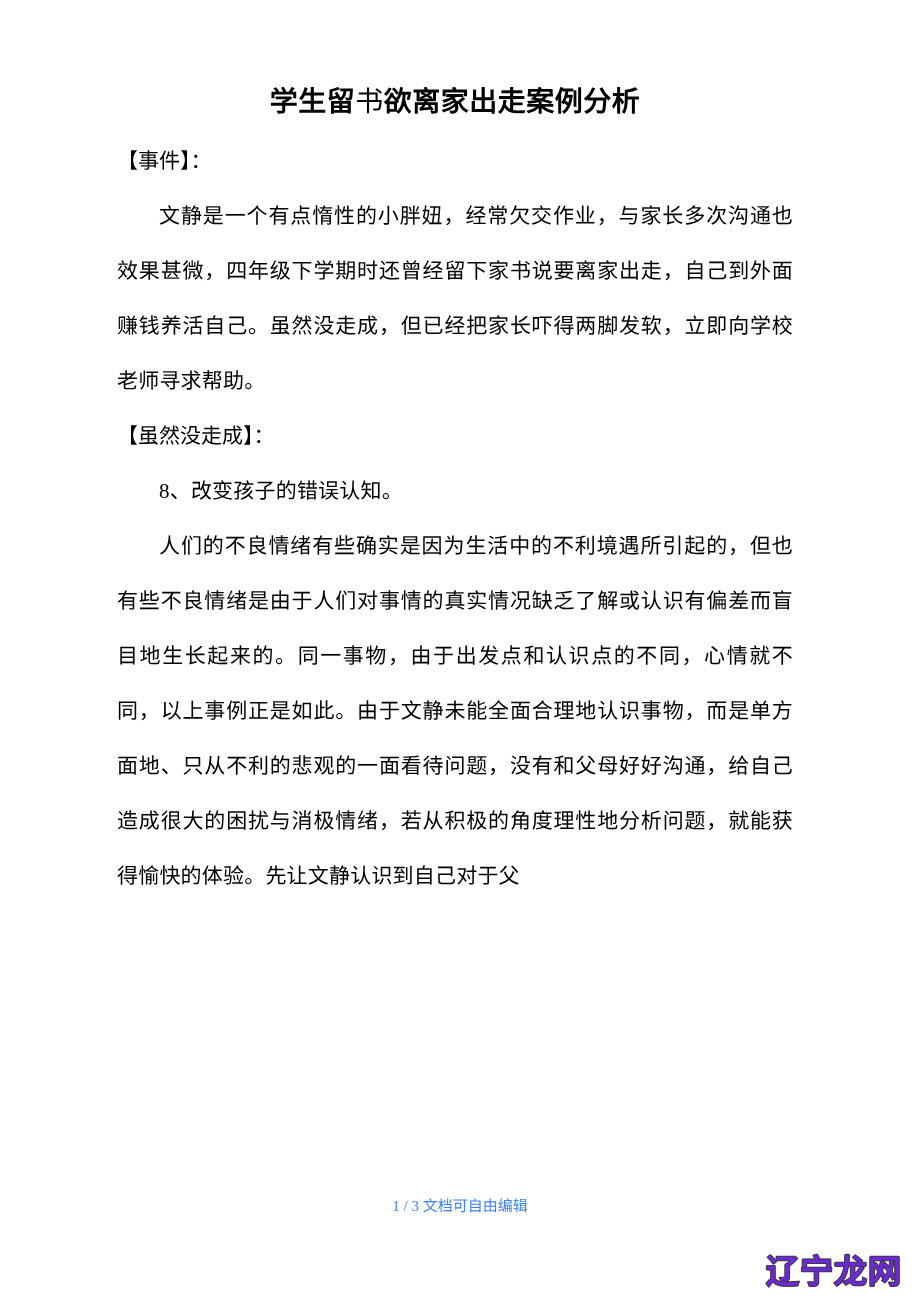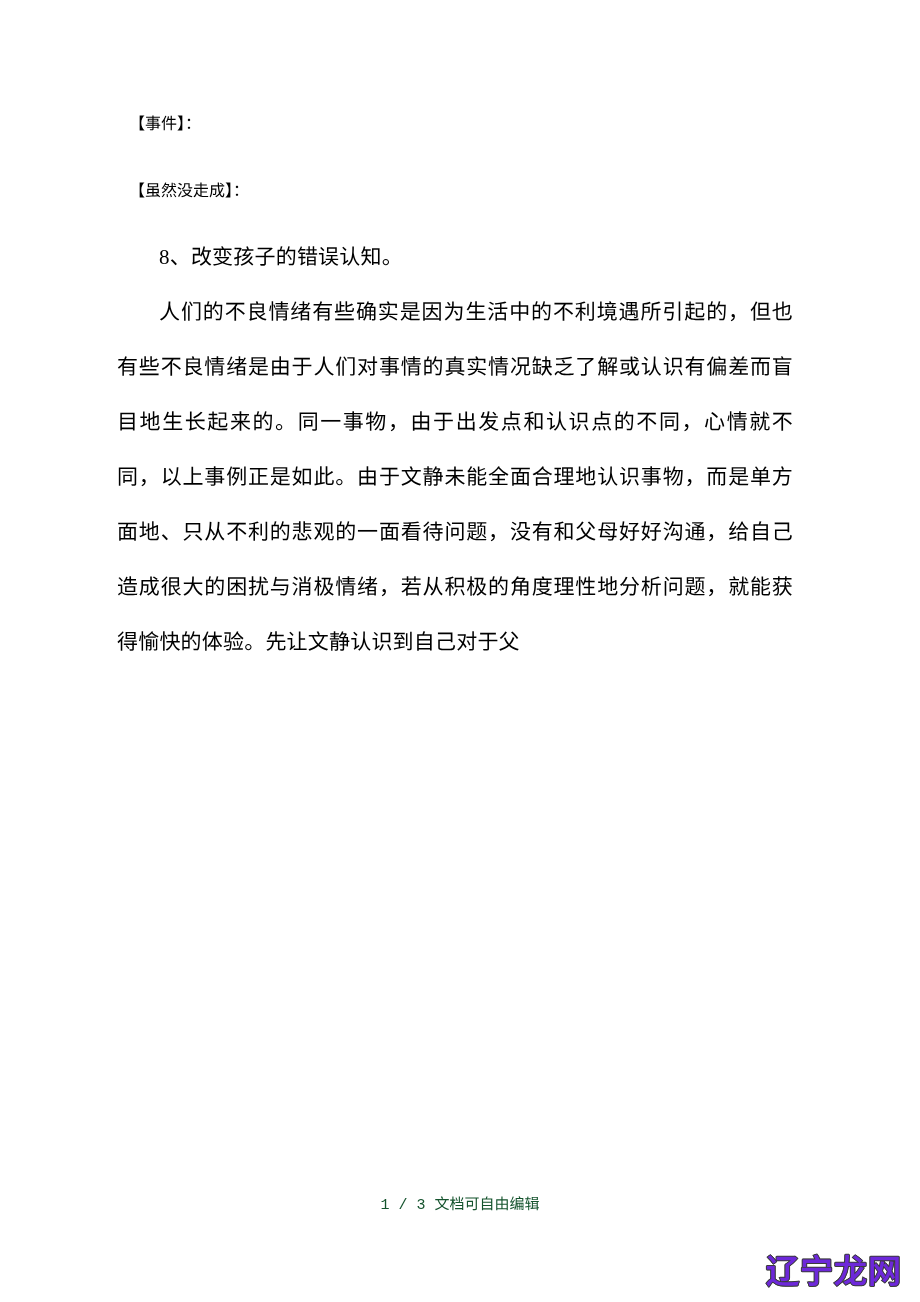--- a/index.html
+++ b/index.html
@@ -38,23 +38,23 @@
     white-space: nowrap;
   }
 
   
   .glyph-sub {
     font-weight: 400;
     font-family: "DejaVu Serif", "Liberation Serif", serif;
   }
 
   .section-head {
-    font-size: 16px;
+    font-size: 21px;
     line-height: 55px;
-    margin: 12px;
+    margin: 0;
     text-align: justify;
     text-justify: inter-ideograph;
     white-space: nowrap;
   }
 
   .para {
     font-size: 21px;
     line-height: 55px;
     margin: 0;
     text-align: justify;
@@ -74,22 +74,22 @@
 
   
   .footer {
     position: absolute;
     left: 0;
     top: 1196px;
     width: 920px;
     text-align: center;
     font-size: 15px;
     line-height: 20px;
-    color: #14532d;
-    font-family: Liberation Mono, monospace;
+    color: #3b82f6;
+    font-family: Liberation Serif, serif;
   }
 
   
   .watermark {
     position: absolute;
     right: 18px;
     bottom: 14px;
     font-family: "Liberation Sans", "DejaVu Sans", sans-serif;
     font-size: 33px;
     font-weight: 700;
@@ -105,22 +105,24 @@
     user-select: none;
   }
 </style>
 </head>
 <body>
 
 <div class="page">
 
   <div class="doc-body">
 
+    <h1 class="doc-title"><span>学生留</span><span class="glyph-sub">书</span><span>欲离家出走案例分析</span></h1>
 
     <p class="section-head">【事件】：</p>
+    <p class="para indent">文静是一个有点惰性的小胖妞，经常欠交作业，与家长多次沟通也效果甚微，四年级下学期时还曾经留下家书说要离家出走，自己到外面赚钱养活自己。虽然没走成，但已经把家长吓得两脚发软，立即向学校老师寻求帮助。</p>
 
 
     <p class="section-head">【虽然没走成】：</p>
     <p class="para list-item">8、改变孩子的错误认知。</p>
     <p class="para indent">人们的不良情绪有些确实是因为生活中的不利境遇所引起的，但也有些不良情绪是由于人们对事情的真实情况缺乏了解或认识有偏差而盲目地生长起来的。同一事物，由于出发点和认识点的不同，心情就不同，以上事例正是如此。由于文静未能全面合理地认识事物，而是单方面地、只从不利的悲观的一面看待问题，没有和父母好好沟通，给自己造成很大的困扰与消极情绪，若从积极的角度理性地分析问题，就能获得愉快的体验。先让文静认识到自己对于父</p>
 
   </div>
 
   <div class="footer">1 / 3 文档可自由编辑</div>
 

